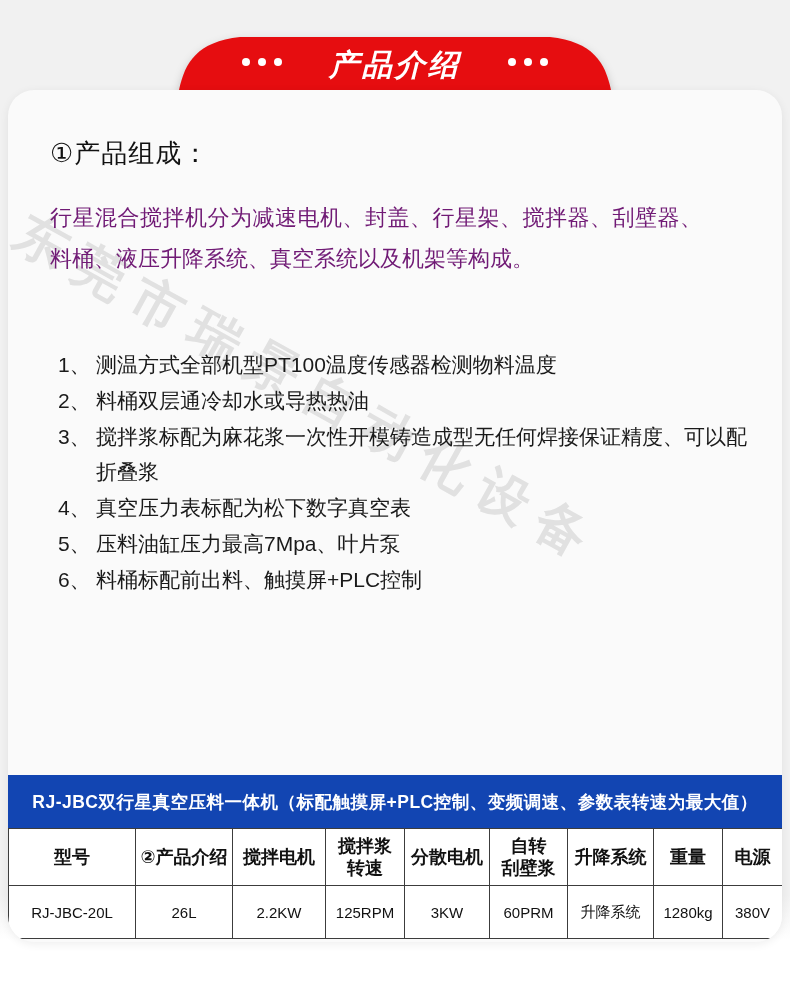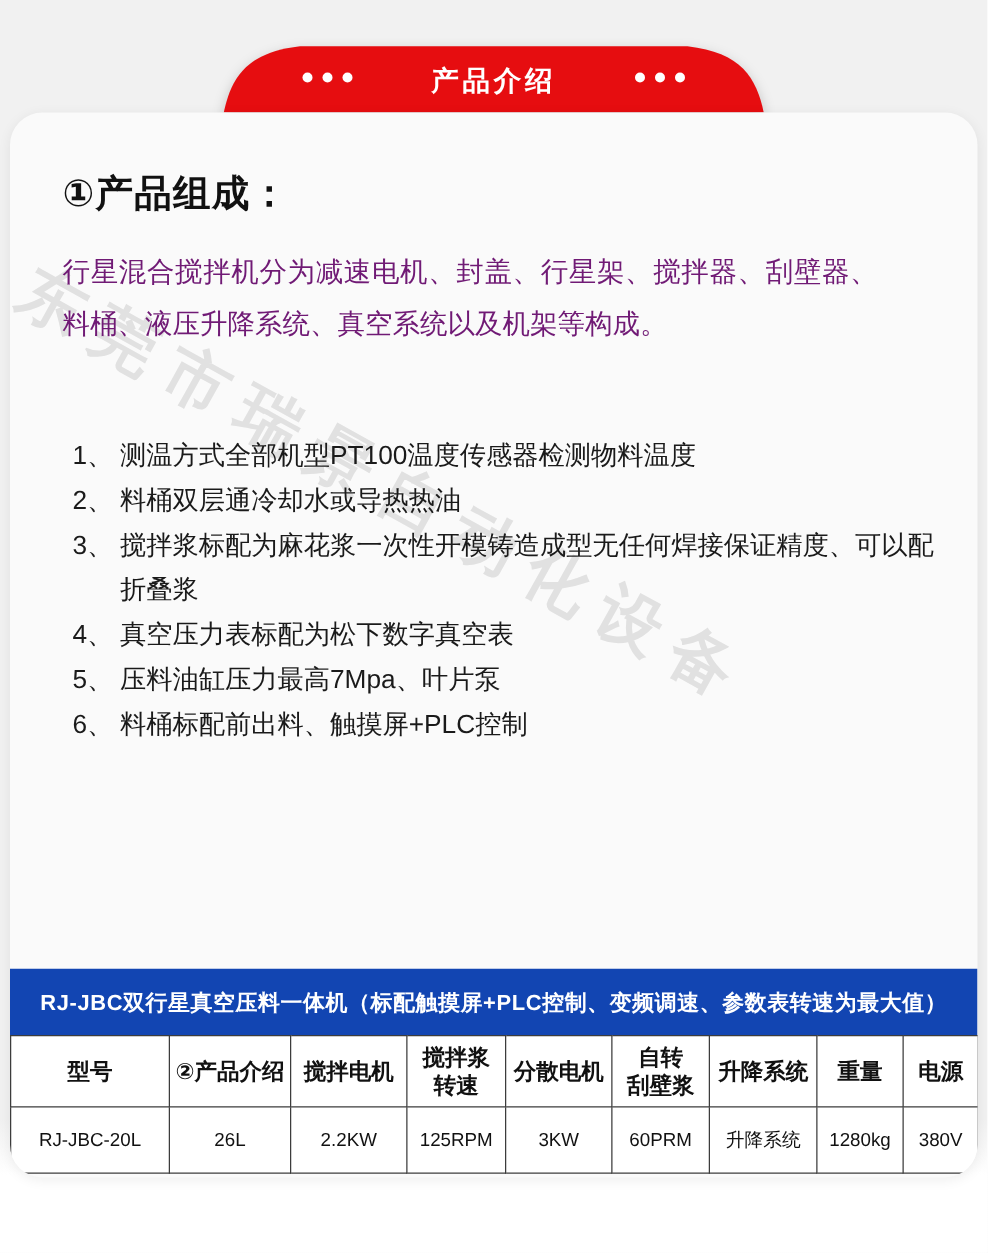--- a/index.html
+++ b/index.html
@@ -21,22 +21,23 @@
     position:absolute;left:178px;top:31px;width:434px;height:59px;
     filter:drop-shadow(0 4px 5px rgba(0,0,0,0.22));
   }
   .banner svg{position:absolute;inset:0;display:block;}
   .banner-content{
     position:absolute;inset:0;
     display:flex;align-items:center;justify-content:center;
     padding-top:9px;box-sizing:border-box;
   }
   .banner-title{
-    color:#fff;font-size:22px;font-weight:700;letter-spacing:3px;
+    color:#fff;font-size:30px;font-weight:700;letter-spacing:3px;
     line-height:1;
+    font-style:italic;
   }
   .dots{
     position:absolute;top:50%;margin-top:1px;transform:translateY(-50%);
     display:flex;gap:8px;
   }
   .dots.left{left:64px;}
   .dots.right{right:64px;}
   .dot{width:8px;height:8px;border-radius:50%;background:#fff;}
 
   
@@ -51,21 +52,21 @@
   .watermark{
     position:absolute;left:28px;top:108px;
     transform:rotate(29deg);transform-origin:left top;
     font-size:52px;font-weight:700;letter-spacing:14px;
     color:rgba(125,125,125,0.20);
     white-space:nowrap;pointer-events:none;user-select:none;
   }
 
   .h-big{
     position:absolute;left:42px;
-    font-size:30px;font-weight:700;color:#111;letter-spacing:1px;
+    font-size:26px;font-weight:400;color:#111;letter-spacing:1px;
     line-height:1.2;
   }
   .h-composition{top:48px;}
   .h-introduction{top:202px;}
 
   .para{
     position:absolute;left:42px;top:107px;width:652px;
     font-size:22px;color:#701a75;line-height:41px;
     text-align:justify;font-weight:500;
   }

